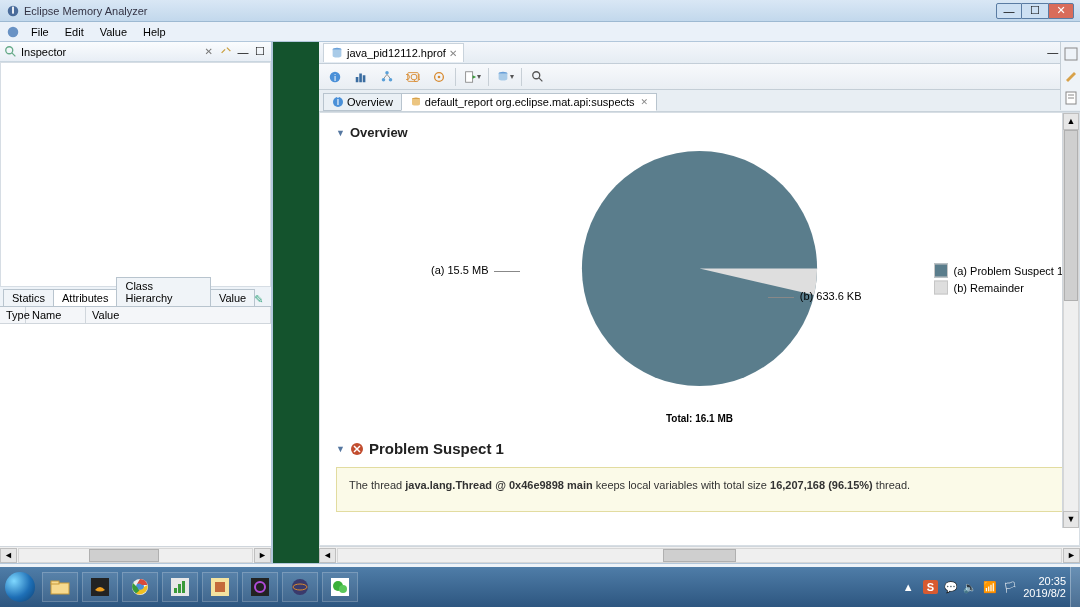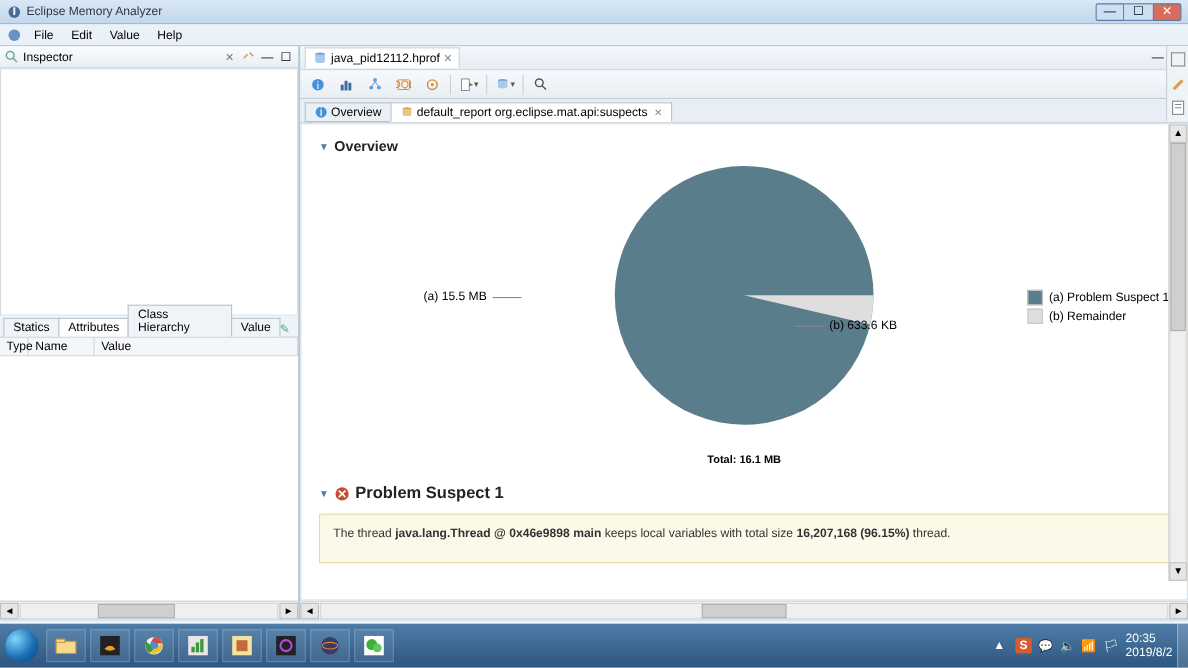--- a/index.html
+++ b/index.html
@@ -14,21 +14,21 @@
 .winbtn.min { background: #cde0f3; border-radius: 2px 0 0 2px; }
 .winbtn.max { background: #cde0f3; border-left: 0; border-right: 0; }
 .winbtn.close { background: #d96c5a; color: #fff; border-radius: 0 2px 2px 0; }
 
 
 .menubar { height: 20px; background: #eaf1f9; display: flex; align-items: center; padding: 0 6px; gap: 2px; border-bottom: 1px solid #b2c7db; }
 .miticon { width: 14px; height: 14px; margin-right: 2px; }
 .menuitem { padding: 2px 7px; cursor: pointer; }
 
 
-.workspace { display: flex; height: 521px; background: #14532d; }
+.workspace { display: flex; height: 521px; background: #14532d; gap: 46px; }
 
 
 .leftpane { width: 273px; display: flex; flex-direction: column; border-right: 2px solid #b2c7db; background: #f7f9fc; }
 .viewhdr { height: 20px; display: flex; align-items: center; padding: 0 4px; border-bottom: 1px solid #c9d6e0; background: linear-gradient(#fafcfe,#e8eef5); }
 .viewhdr .vicon { width: 14px; height: 14px; margin-right: 3px; }
 .viewhdr .vtext { flex: 1; }
 .viewhdr .vclose { font-size: 10px; color: #777; padding: 0 3px; cursor: pointer; }
 .viewhdr .vtool { width: 14px; height: 14px; margin-left: 3px; cursor: pointer; display:inline-flex;align-items:center;justify-content:center;}
 .inspector-body { flex: 1; background: #fff; border: 1px solid #d6dde4; margin: 0; }
 .tabstrip { height: 20px; display: flex; align-items: flex-end; border-bottom: 1px solid #b8c4ce; background: #eef3f8; padding: 0 3px;}
@@ -101,21 +101,21 @@
 
 .sidebar { position:absolute; right:0; top:42px; width:20px; background:#eef3f8; display:flex; flex-direction:column; gap:6px; padding:4px 2px; border-left:1px solid #c4ced6;}
 .sbtn { width:16px; height:16px; cursor:pointer; display:flex;align-items:center;justify-content:center;}
 
 
 .taskbar { height:40px; position:absolute; bottom:0; left:0; right:0; background:linear-gradient(#4f7da8,#2d5680); display:flex; align-items:center;}
 .startbtn { width:40px; height:40px; display:flex; align-items:center; justify-content:center; cursor:pointer;}
 .startorb { width:30px; height:30px; border-radius:50%; background:radial-gradient(circle at 30% 30%, #7fd8ff, #1e6fb6 55%, #0b3f72);}
 .tasktile { width:36px; height:30px; margin:0 2px; border:1px solid rgba(255,255,255,.2); background:rgba(255,255,255,.08); display:flex; align-items:center; justify-content:center; cursor:pointer;}
 .tray { margin-left:auto; display:flex; align-items:center; gap:6px; color:#fff; font-size:11px; padding-right:4px;}
-.tray .clock { line-height:1.1;}
+.tray .clock { text-align:right; line-height:1.1;}
 .tray .up { padding:0 3px; cursor:pointer;}
 .showdt { width:10px; height:40px; background:rgba(255,255,255,.15); border-left:1px solid rgba(255,255,255,.3); cursor:pointer;}
 
 svg { display:block;}
 </style>
 </head>
 <body>
 
 <div class="titlebar">
   <svg class="ticon" viewBox="0 0 16 16">

